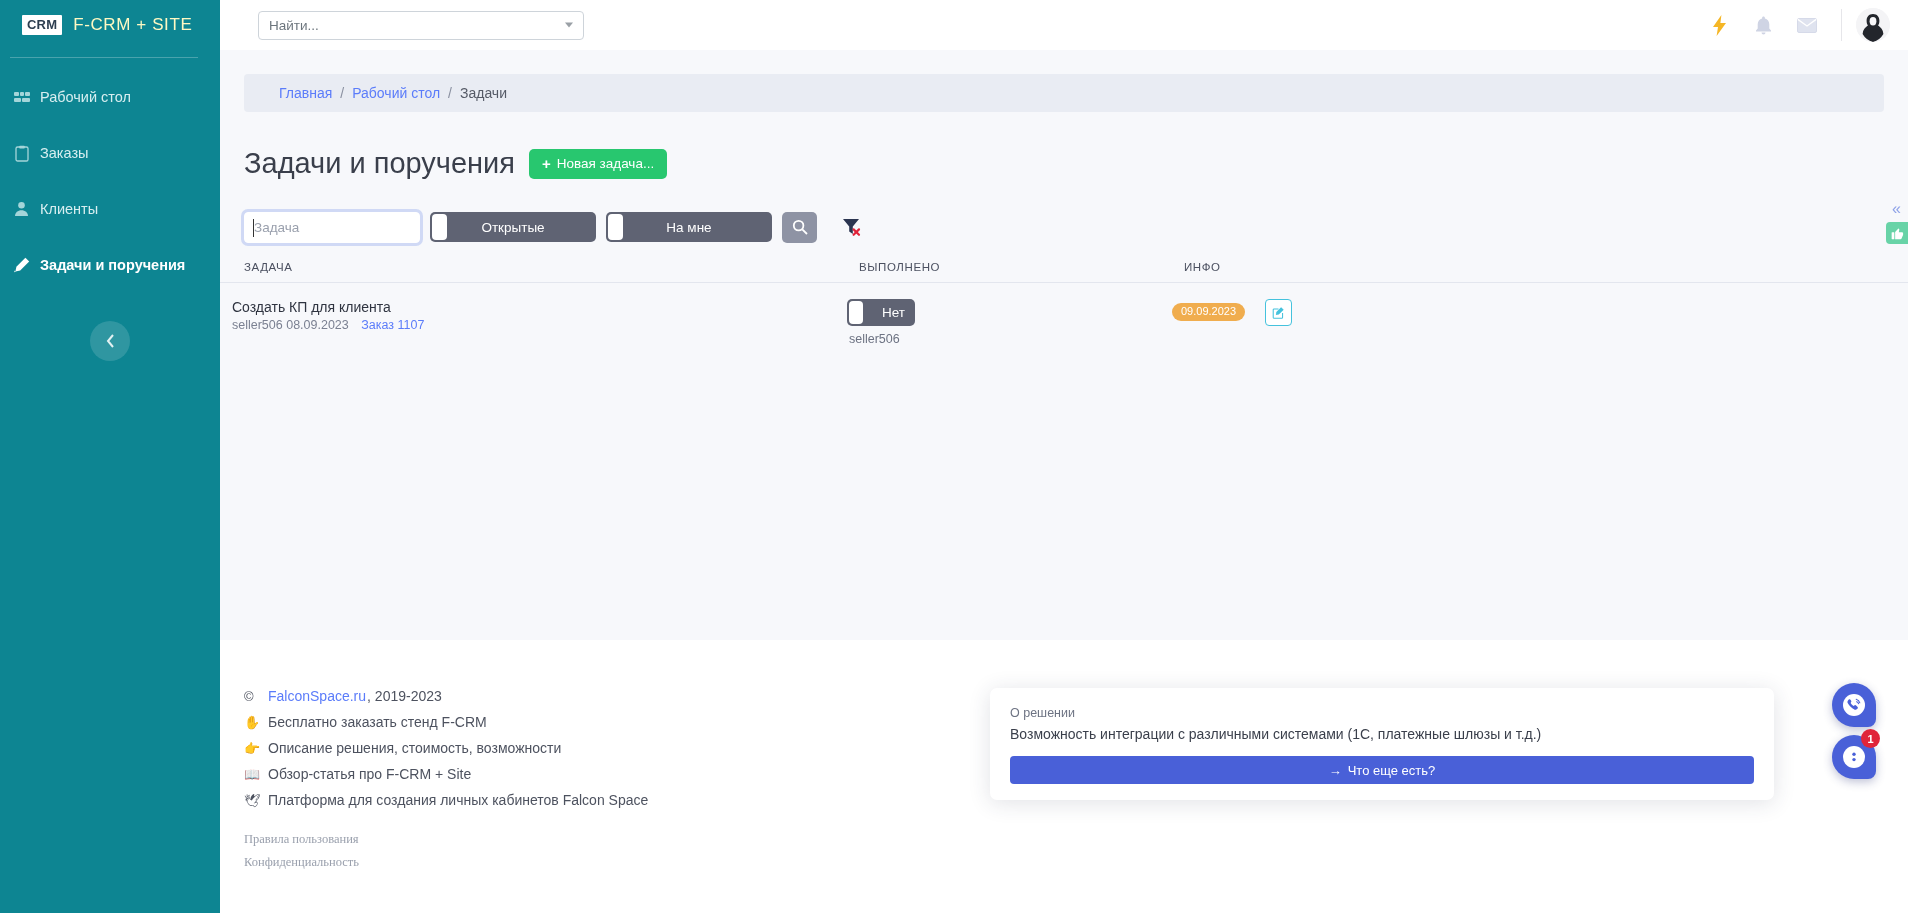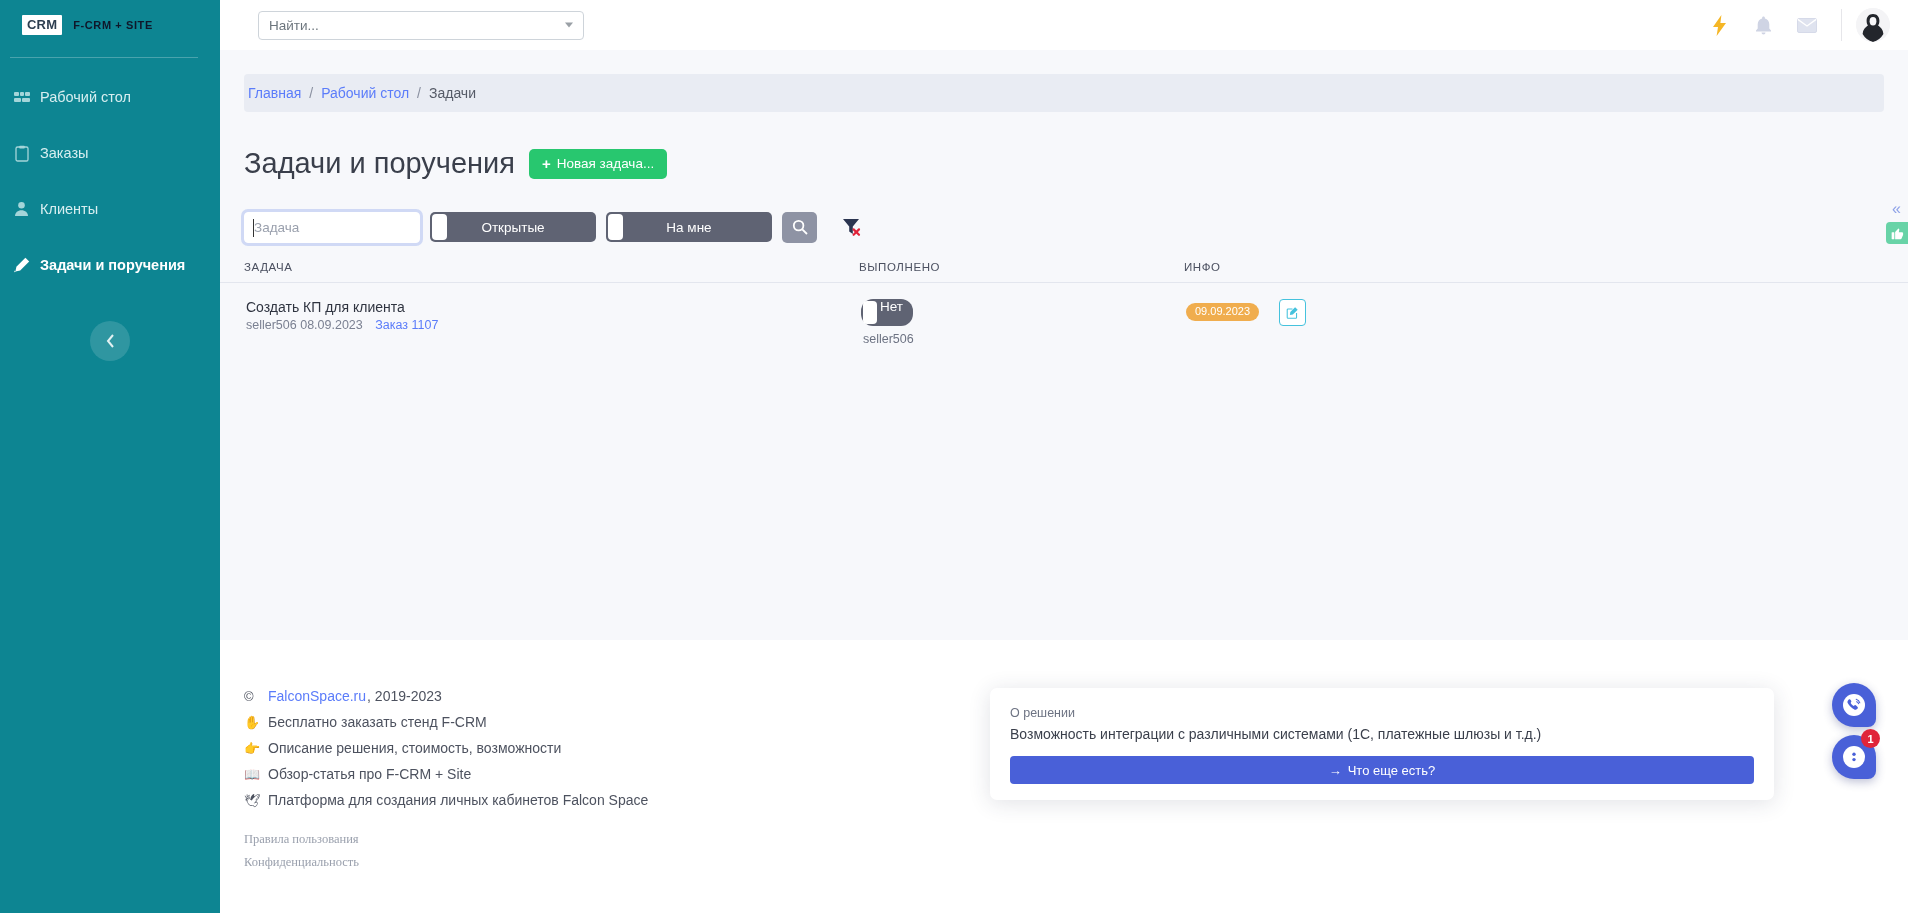--- a/index.html
+++ b/index.html
@@ -32,23 +32,23 @@
     color: #2d3e50;
     font-weight: 700;
     font-size: 13px;
     letter-spacing: 0.2px;
     padding: 3px 5px 4px 5px;
     line-height: 1;
     border-radius: 1px;
     font-family: "Liberation Sans", sans-serif;
   }
   .brand-title {
-    font-size: 11px; font-weight: 700;
+    font-size: 17px; font-weight: 400;
     letter-spacing: 0.6px;
-    color: #0f172a;
+    color: #fef9c3;
   }
   .side-divider {
     height: 1px; background: rgba(255,255,255,0.25);
     margin: 7px 22px 0 10px;
   }
   .nav { margin-top: 11px; }
   .nav-item {
     display: flex; align-items: center; gap: 10px;
     height: 56px;
     padding-left: 13px;
@@ -135,21 +135,21 @@
     position: absolute; left: 220px; top: 50px;
     width: 1688px; height: 590px;
     background: #f7f8fb;
   }
   .breadcrumb {
     margin: 24px 24px 0 24px;
     background: #e9ecf3;
     border-radius: 4px;
     height: 38px;
     display: flex; align-items: center;
-    padding-left: 4px;
+    padding-left: 35px;
     font-size: 14px;
   }
   .breadcrumb a { color: #5b7cfa; text-decoration: none; cursor: pointer; }
   .breadcrumb .sep { color: #8a90a0; margin: 0 8px; }
   .breadcrumb .cur { color: #555a66; }
 
   .title-row {
     display: flex; align-items: center; gap: 14px;
     margin: 18px 0 0 24px;
   }
@@ -233,33 +233,33 @@
     font-size: 11.5px;
     letter-spacing: 0.6px;
     color: #4b5060;
     font-weight: 400;
   }
   .col-task { width: 615px; }
   .col-done { width: 325px; }
   .col-info { width: 400px; }
   .trow {
     display: flex;
-    padding: 16px 24px 0 26px;
+    padding: 16px 24px 0 12px;
     align-items: flex-start;
   }
   .task-title { font-size: 14px; color: #2f3440; margin-bottom: 3px; }
   .task-sub { font-size: 12.5px; color: #7b8192; }
   .task-sub a { color: #5b7cfa; text-decoration: none; margin-left: 9px; cursor: pointer; }
   .done-cell { display: flex; flex-direction: column; align-items: flex-start; }
   .toggle-no {
-    width: 52px; height: 27px;
-    border-radius: 12px;
+    width: 68px; height: 27px;
+    border-radius: 5px;
     background: #5f6373;
     color: #fff;
-    display: flex; align-items: flex-start; justify-content: flex-end;
+    display: flex; align-items: center; justify-content: flex-end;
     padding-right: 10px;
     font-size: 13.5px;
     position: relative;
     cursor: pointer;
   }
   .toggle-no .knob {
     position: absolute; left: 2px; top: 2px;
     width: 14px; height: 23px;
     background: #fff; border-radius: 4px;
   }

